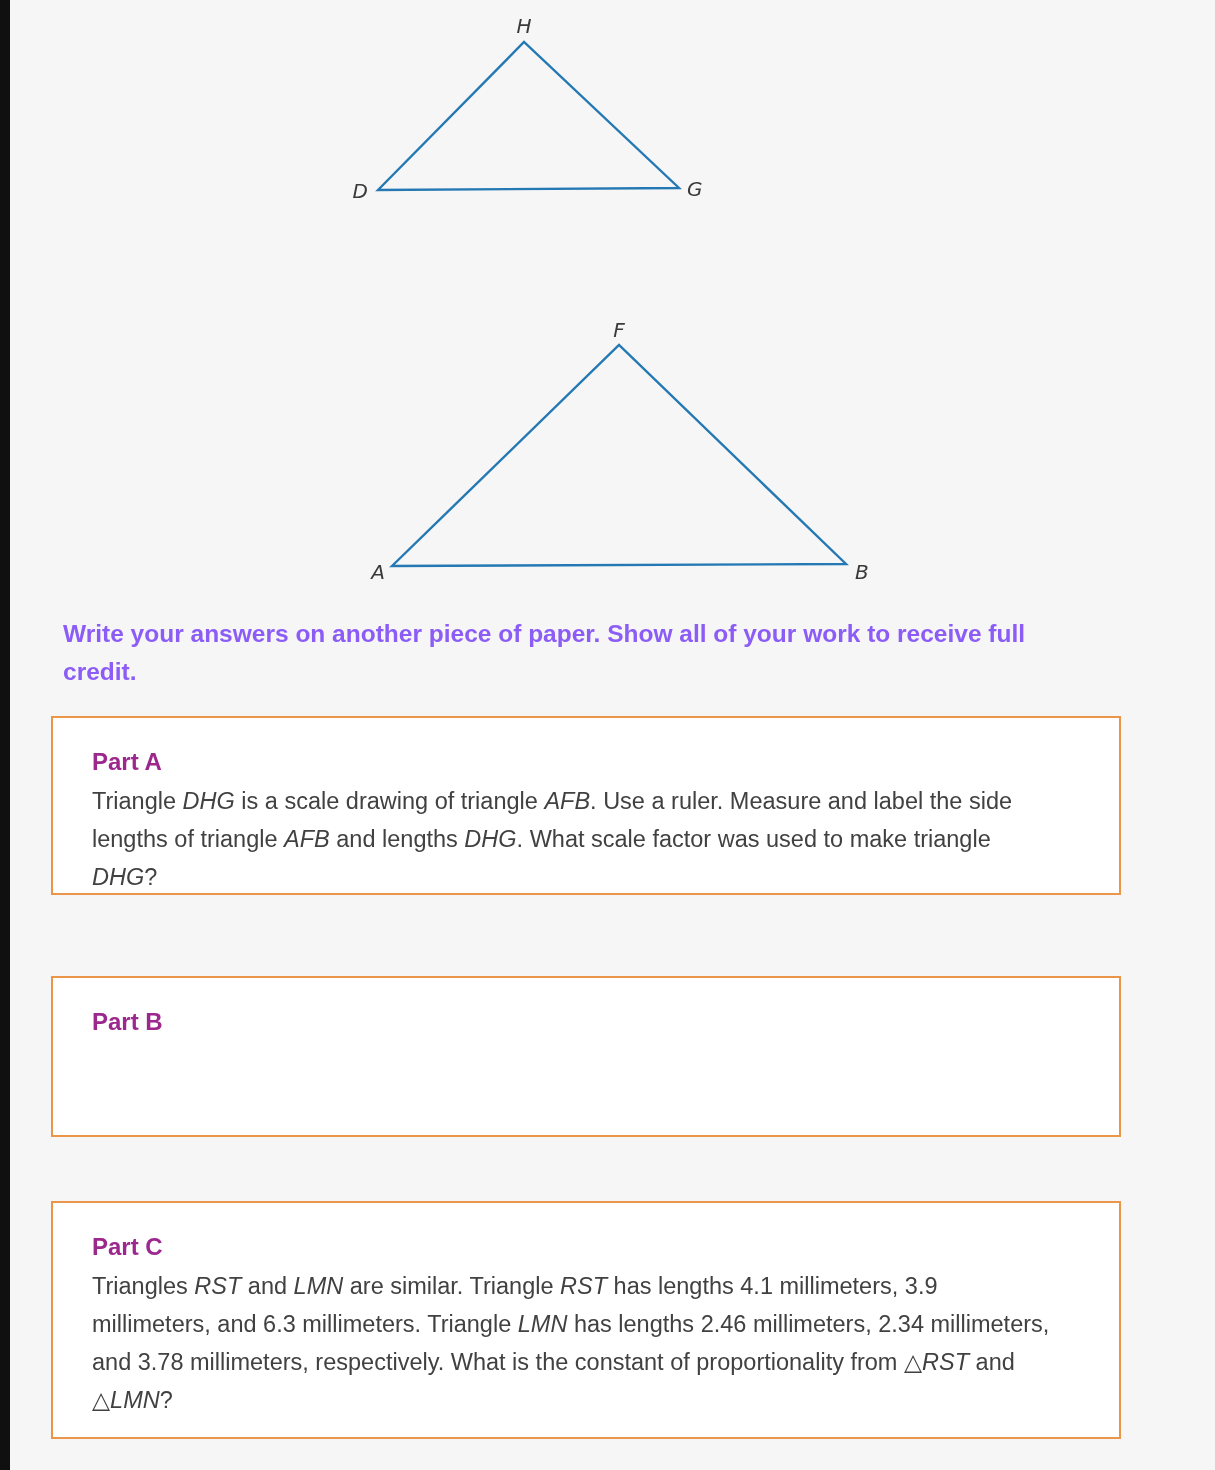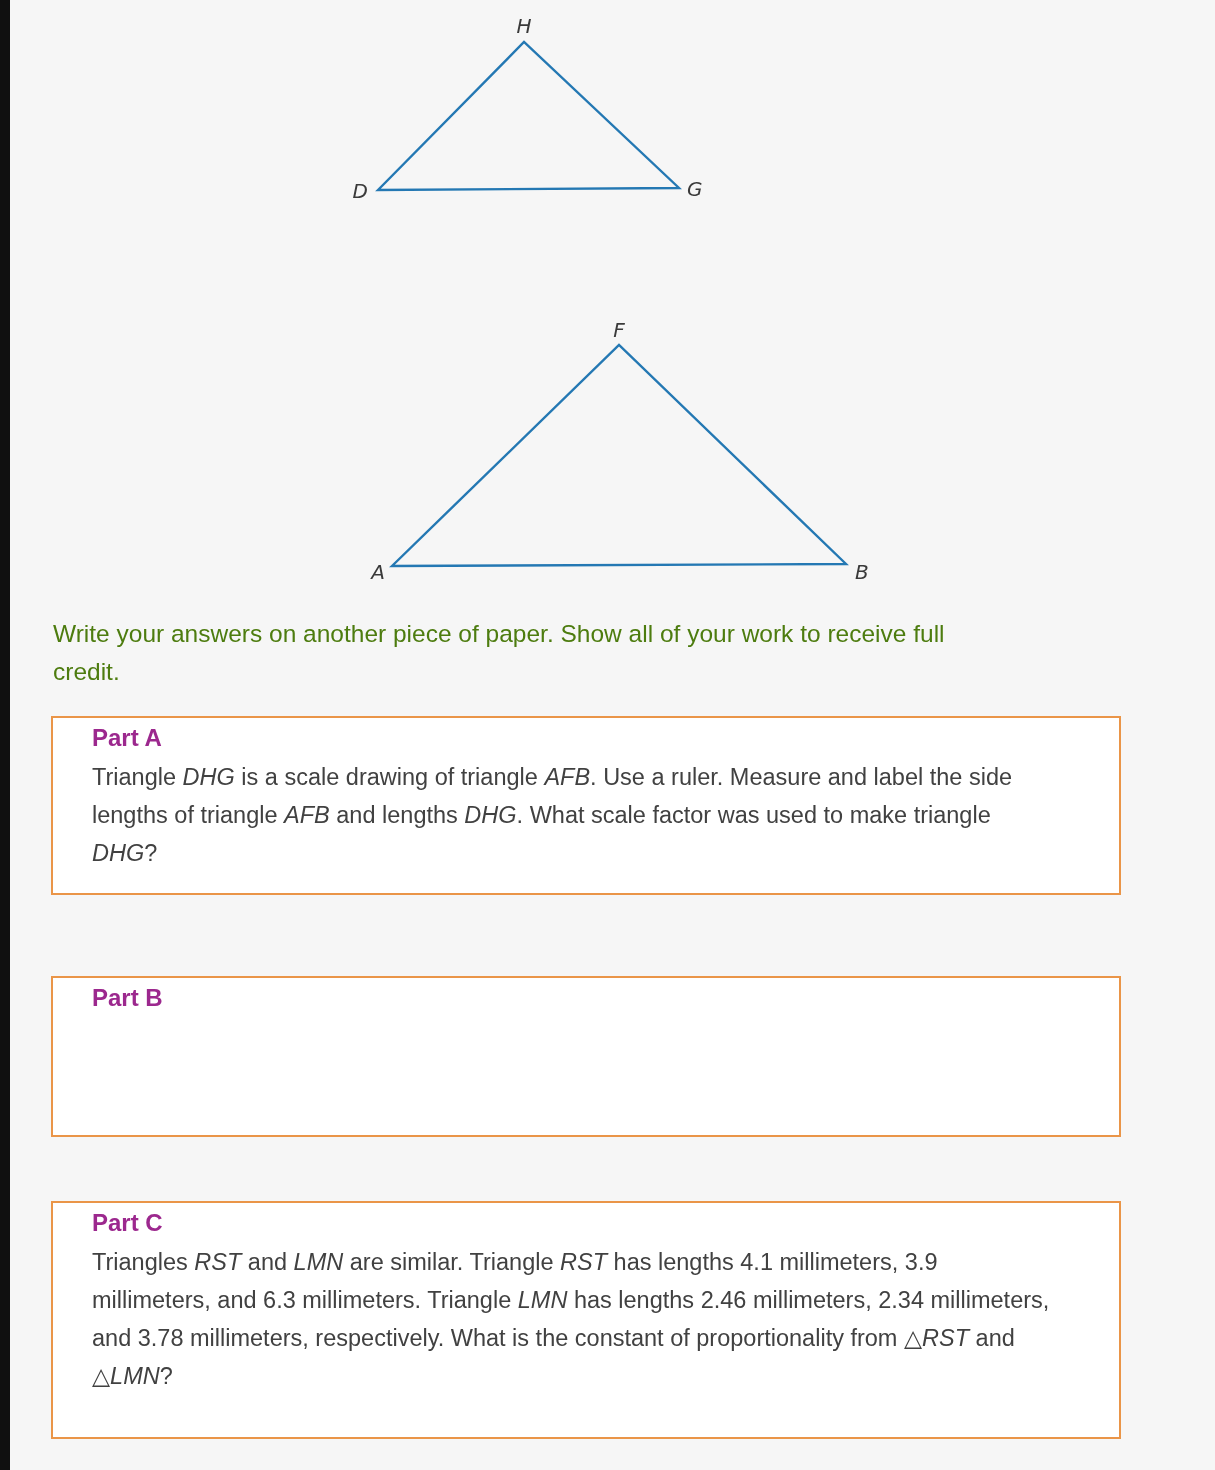--- a/index.html
+++ b/index.html
@@ -31,34 +31,34 @@
     stroke-linejoin: miter;
   }
   .vertex-label {
     font-family: "DejaVu Sans", sans-serif;
     font-style: italic;
     font-size: 20px;
     fill: #3a3a3a;
   }
   .instructions {
     position: absolute;
-    left: 53px; top: 615px;
+    left: 63px; top: 615px;
     width: 965px;
     font-size: 24.5px;
-    font-weight: normal;
+    font-weight: bold;
     line-height: 38px;
-    color: #4d7c0f;
+    color: #8b5cf6;
   }
   .part-box {
     position: absolute;
     left: 51px;
     width: 1070px;
     background: #ffffff;
     border: 2px solid #ea9548;
-    padding: 6px 30px 26px 39px;
+    padding: 30px 30px 26px 39px;
   }
   .part-a { top: 716px; height: 179px; }
   .part-b { top: 976px; height: 161px; }
   .part-c { top: 1201px; height: 238px; }
   .part-title {
     color: #9c288e;
     font-weight: bold;
     font-size: 24px;
     margin-bottom: 6px;
   }

